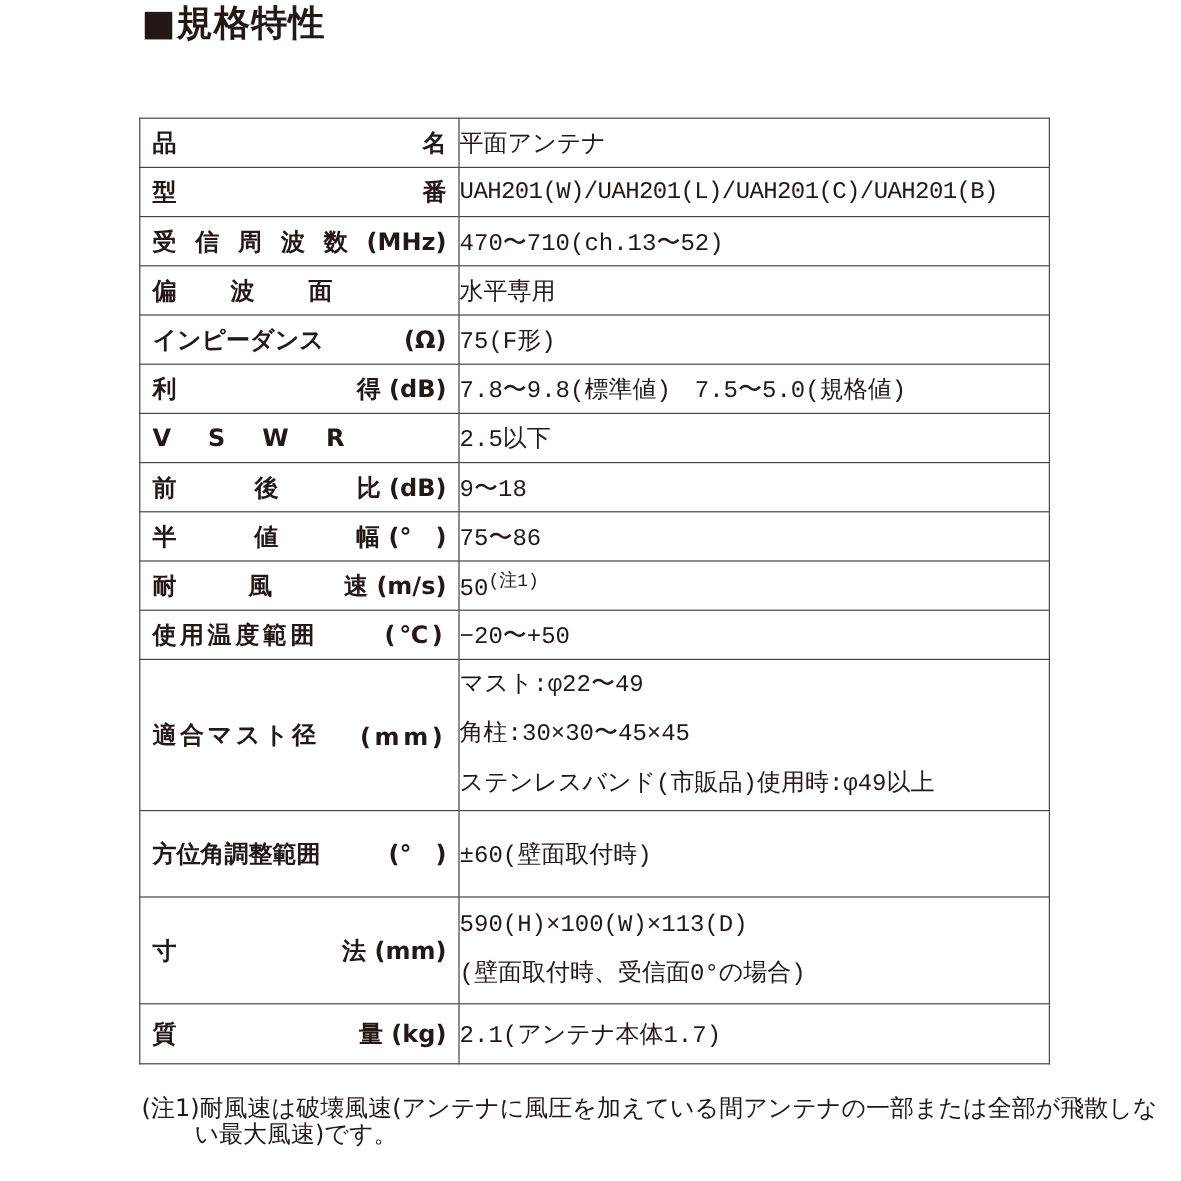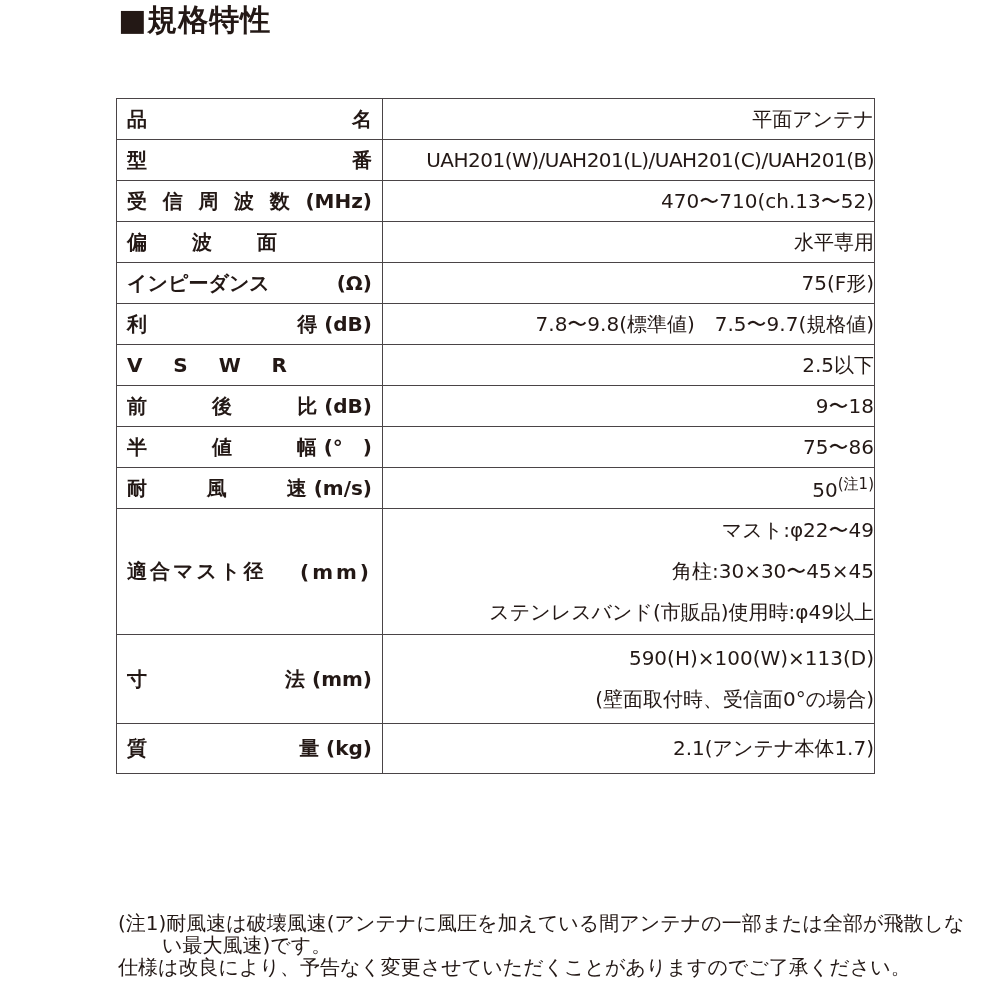--- a/index.html
+++ b/index.html
@@ -4,21 +4,21 @@
 <style>
   html, body { margin:0; padding:0; background:#ffffff; }
   body { width:984px; height:984px; position:relative; overflow:hidden;
          font-family:"DejaVu Sans", "Liberation Sans", sans-serif; color:#231815; }
   .title { position:absolute; left:118px; top:0; font-size:30px; font-weight:bold;
            letter-spacing:1px; line-height:40px; }
   table.spec { position:absolute; left:116px; top:98px; width:759px;
                border-collapse:collapse; table-layout:fixed; }
   table.spec td { border:1.5px solid #4a4446; padding:0; }
   td.lbl { width:245px; font-size:20px; font-weight:bold; padding:0 10px !important; }
-  td.val { font-size:20px; text-align:right; }
+  td.val { font-size:20px; text-align:left;font-family:Liberation Mono, monospace; }
   .lblrow { display:flex; justify-content:space-between; align-items:center; }
   .r1 { height:41px; }
   .r-mast { height:126px; }
   .r-az { height:72px; }
   .r-dim { height:89px; }
   .r-mass { height:50px; }
   .multi div { line-height:41px; }
   sup.note { font-size:15px; vertical-align:8px; }
   .notes { position:absolute; left:118px; top:912px; font-size:20px; line-height:22px; }
   .notes .indent { padding-left:44px; }
@@ -87,21 +87,21 @@
       <td class="val">75(F形)</td>
     </tr>
 
     <tr class="r1">
       <td class="lbl">
         <div class="lblrow">
           <span>利</span>
           <span><span>得</span> <span>(dB)</span></span>
         </div>
       </td>
-      <td class="val">7.8〜9.8(標準値)　7.5〜9.7(規格値)</td>
+      <td class="val">7.8〜9.8(標準値)　7.5〜5.0(規格値)</td>
     </tr>
 
     <tr class="r1">
       <td class="lbl">
         <div class="lblrow" style="width:160px;">
           <span>V</span>
           <span>S</span>
           <span>W</span>
           <span>R</span>
         </div>
@@ -137,35 +137,53 @@
           <span>耐</span>
           <span>風</span>
           <span><span>速</span> <span>(m/s)</span></span>
         </div>
       </td>
       <td class="val">
         <span>50</span><sup class="note">(注1)</sup>
       </td>
     </tr>
 
+    <tr class="r1">
+      <td class="lbl">
+        <div class="lblrow" style="letter-spacing:3px;">
+          <span>使用温度範囲</span>
+          <span>(℃)</span>
+        </div>
+      </td>
+      <td class="val">−20〜+50</td>
+    </tr>
 
     <tr class="r-mast">
       <td class="lbl">
-        <div class="lblrow" style="letter-spacing:3px;">
+        <div class="lblrow" style="letter-spacing:3px;align-items:flex-end;">
           <span>適合マスト径</span>
           <span>(mm)</span>
         </div>
       </td>
       <td class="val multi">
         <div>マスト:φ22〜49</div>
         <div>角柱:30×30〜45×45</div>
         <div>ステンレスバンド(市販品)使用時:φ49以上</div>
       </td>
     </tr>
 
+    <tr class="r-az">
+      <td class="lbl">
+        <div class="lblrow">
+          <span>方位角調整範囲</span>
+          <span>(°　)</span>
+        </div>
+      </td>
+      <td class="val">±60(壁面取付時)</td>
+    </tr>
 
     <tr class="r-dim">
       <td class="lbl">
         <div class="lblrow">
           <span>寸</span>
           <span><span>法</span> <span>(mm)</span></span>
         </div>
       </td>
       <td class="val multi">
         <div>590(H)×100(W)×113(D)</div>
@@ -181,14 +199,13 @@
         </div>
       </td>
       <td class="val">2.1(アンテナ本体1.7)</td>
     </tr>
   </tbody>
 </table>
 
 <div class="notes">
   <div>(注1)耐風速は破壊風速(アンテナに風圧を加えている間アンテナの一部または全部が飛散しな</div>
   <div class="indent">い最大風速)です。</div>
-  <div>仕様は改良により、予告なく変更させていただくことがありますのでご了承ください。</div>
 </div>
 
 </body></html>

